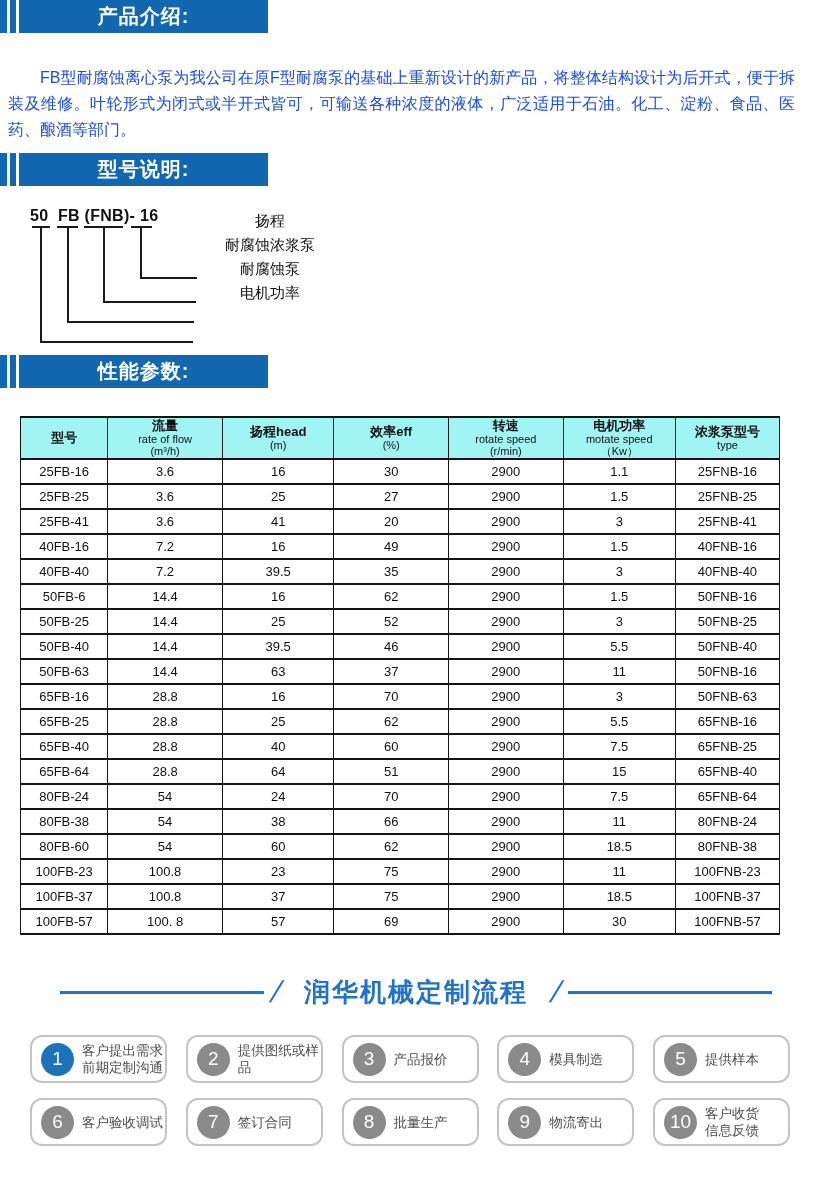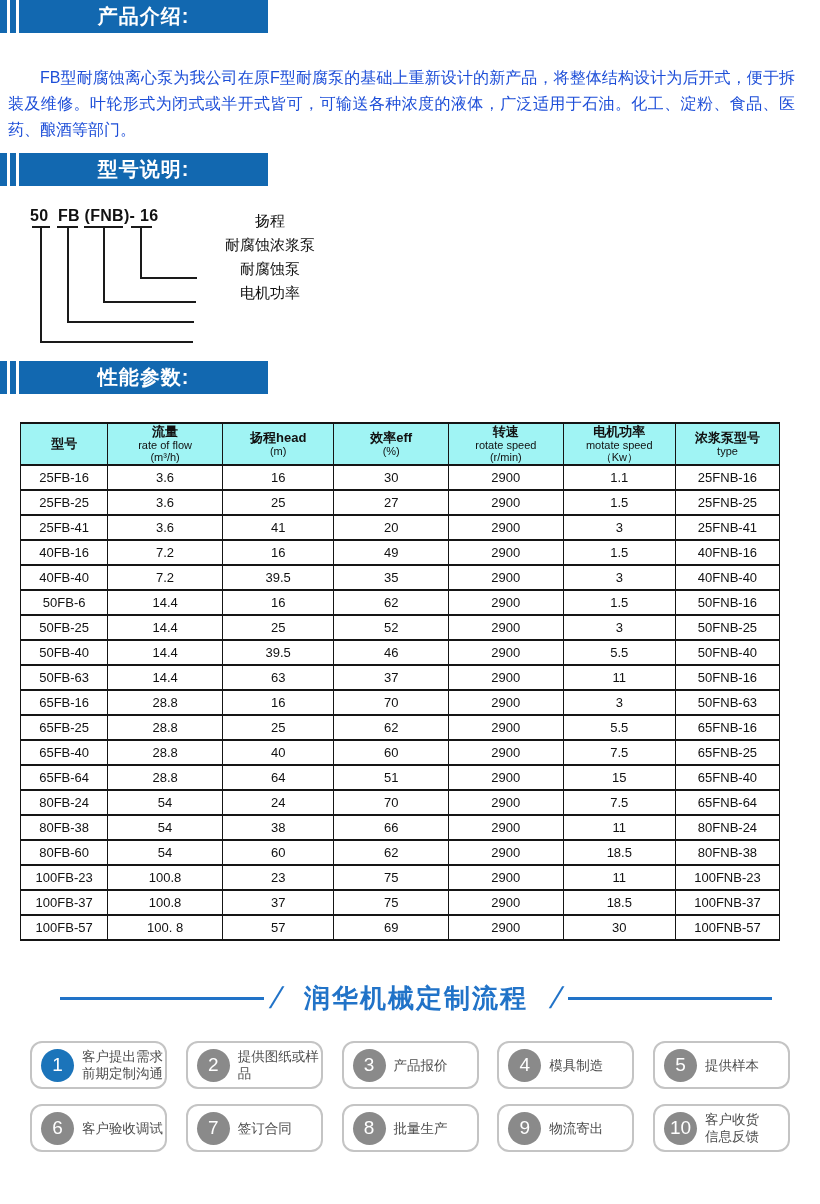--- a/index.html
+++ b/index.html
@@ -36,21 +36,21 @@
   .diagram svg { position: absolute; left: 0; top: 0; }
   .m-code {
     position: absolute; left: 30px; top: 2px;
     font-size: 16px; font-weight: bold; color: #111;
     white-space: pre; letter-spacing: 0.3px;
   }
   .m-labels { position: absolute; left: 225px; top: 4px; text-align: center; }
   .m-label { font-size: 15px; line-height: 24px; color: #111; }
 
   
-  .p-sec { margin-top: 6px; }
+  .p-sec { margin-top: 0; }
   table.perf {
     border-collapse: collapse; table-layout: fixed;
     width: 760px; margin: 28px 0 0 20px;
   }
   table.perf th, table.perf td {
     border-left: 1px solid var(--table_border, #151515);
     border-right: 1px solid var(--table_border, #151515);
     border-top: 2px solid var(--table_border, #151515);
     border-bottom: 2px solid var(--table_border, #151515);
     text-align: center; vertical-align: middle;

